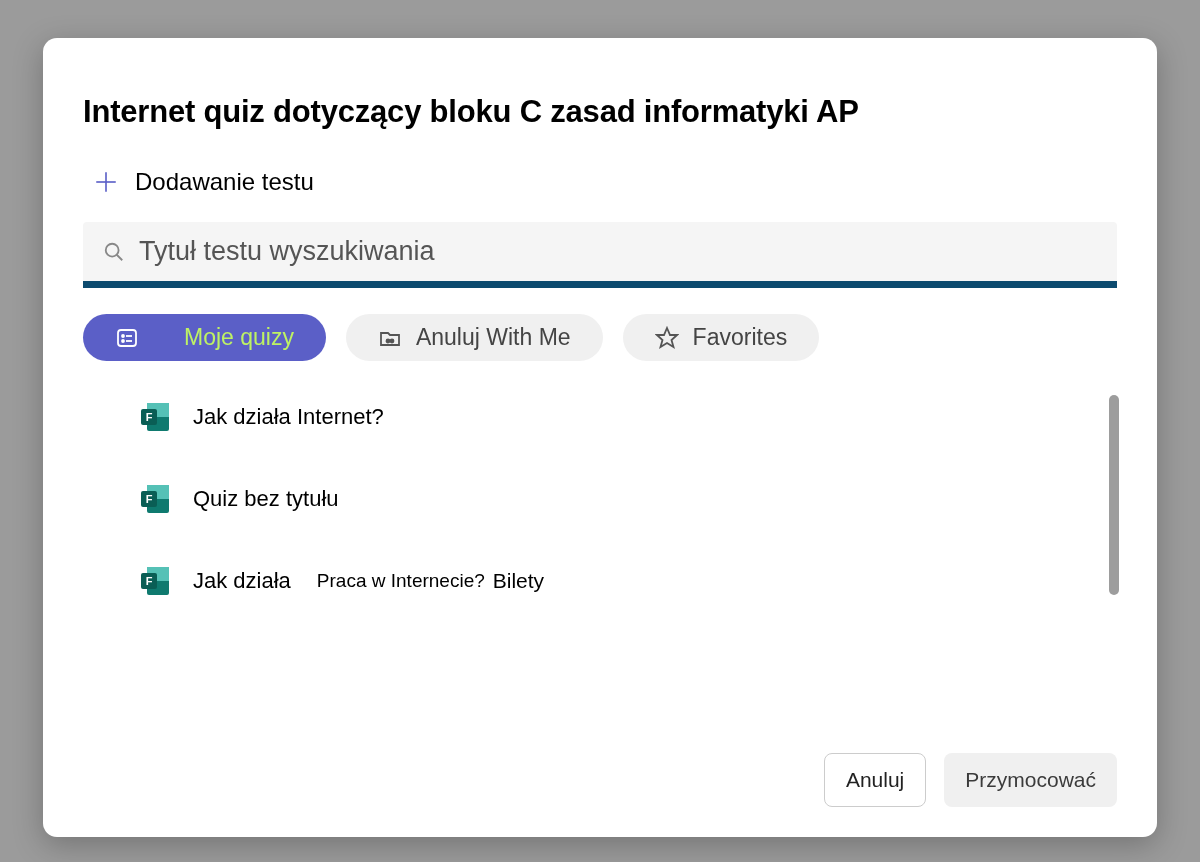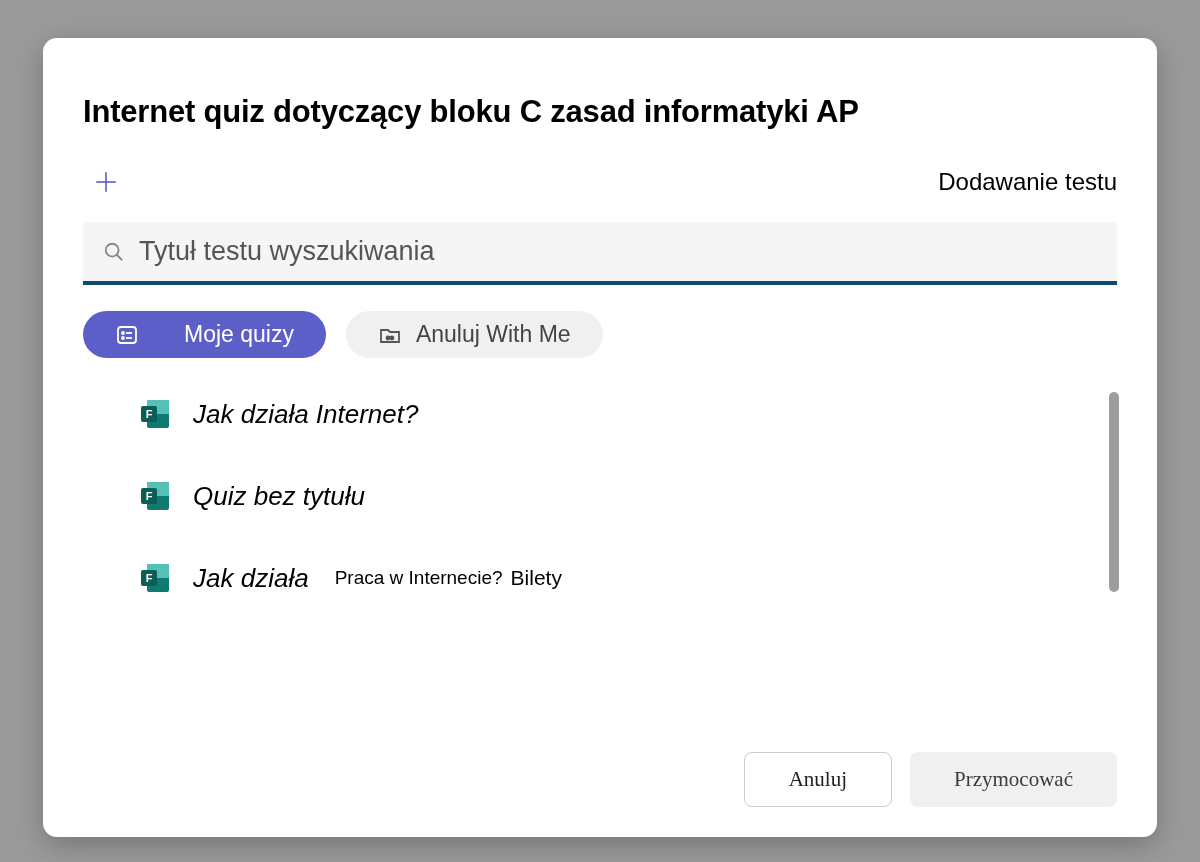--- a/index.html
+++ b/index.html
@@ -33,38 +33,37 @@
       margin-bottom: 38px;
       letter-spacing: -0.2px;
     }
     .add-test {
       display: flex;
       align-items: center;
       gap: 16px;
       cursor: pointer;
       margin-bottom: 26px;
       margin-left: 10px;
-      justify-content: space-between;
     }
     .plus-icon {
       width: 26px;
       height: 26px;
       display: flex;
       align-items: center;
       justify-content: center;
     }
     .add-test-label {
       font-size: 24px;
       color: #000;
     }
     .search-box {
       display: flex;
       align-items: center;
       background: #f5f5f5;
-      border-bottom: 4px solid #0c4a6e;
+      border-bottom: 7px solid #0c4a6e;
       padding: 14px 20px;
       margin-bottom: 26px;
       border-radius: 4px 4px 0 0;
     }
     .search-icon {
       width: 22px;
       height: 22px;
       margin-right: 14px;
       flex-shrink: 0;
     }
@@ -91,21 +90,21 @@
       gap: 14px;
       padding: 10px 32px;
       border-radius: 28px;
       font-size: 23px;
       cursor: pointer;
       background: #f0f0f0;
       color: #444;
     }
     .tab.active {
       background: #5b5fc7;
-      color: #ffffff;
+      color: #bef264;
       gap: 45px;
     }
     .tab-icon {
       width: 24px;
       height: 24px;
       flex-shrink: 0;
     }
     .quiz-list-wrapper {
       position: relative;
       height: 260px;
@@ -120,23 +119,22 @@
       cursor: pointer;
     }
     .forms-icon {
       width: 32px;
       height: 32px;
       margin-right: 22px;
       flex-shrink: 0;
       position: relative;
     }
     .quiz-title {
-      font-size: 26px;
-      color: #000;
-      font-style: italic;
+      font-size: 22px;
+      color: #000;
     }
     .quiz-sub {
       font-size: 22px;
       color: #000;
       margin-left: 80px;
     }
     .quiz-mid {
       font-size: 19px;
       color: #000;
       margin-left: 26px;
@@ -156,25 +154,25 @@
       border-radius: 5px;
     }
     .footer {
       position: absolute;
       bottom: 30px;
       right: 40px;
       display: flex;
       gap: 18px;
     }
     .btn {
-      padding: 14px 44px;
+      padding: 14px 21px;
       font-size: 21px;
       border-radius: 8px;
       cursor: pointer;
-      font-family: Liberation Serif, serif;
+      font-family: Liberation Sans, sans-serif;
     }
     .btn-cancel {
       background: white;
       border: 1.5px solid #ccc;
       color: #222;
     }
     .btn-attach {
       background: #f0f0f0;
       border: none;
       color: #3b3b3b;
@@ -222,20 +220,28 @@
     </div>
     <div class="tab">
       <span class="tab-icon">
         <svg viewBox="0 0 24 24" fill="none" stroke="#555" stroke-width="1.8">
           <path d="M3 7 L3 19 L21 19 L21 9 L12 9 L10 7 Z"></path>
           <circle cx="10" cy="15" r="1.5" fill="#555"></circle>
           <circle cx="14" cy="15" r="1.5" fill="#555"></circle>
         </svg>
       </span>
       <span>Anuluj With Me</span>
+    </div>
+    <div class="tab">
+      <span class="tab-icon">
+        <svg viewBox="0 0 24 24" fill="none" stroke="#555" stroke-width="1.8">
+          <polygon points="12,2 15,9 22,9 16.5,14 18.5,21 12,17 5.5,21 7.5,14 2,9 9,9"></polygon>
+        </svg>
+      </span>
+      <span>Favorites</span>
     </div>
   </div>
 
   <div class="quiz-list-wrapper">
     <div class="quiz-list">
       <div class="quiz-row">
         <span class="forms-icon">
           <svg viewBox="0 0 32 32">
             <rect x="8" y="2" width="22" height="28" rx="2" fill="#0f7a6f"></rect>
             <rect x="8" y="2" width="22" height="14" fill="#55c1b6"></rect>

